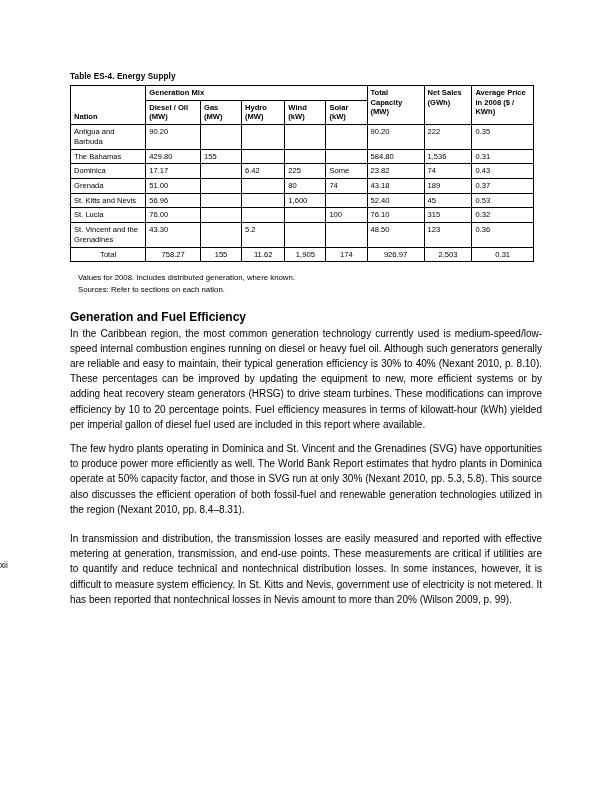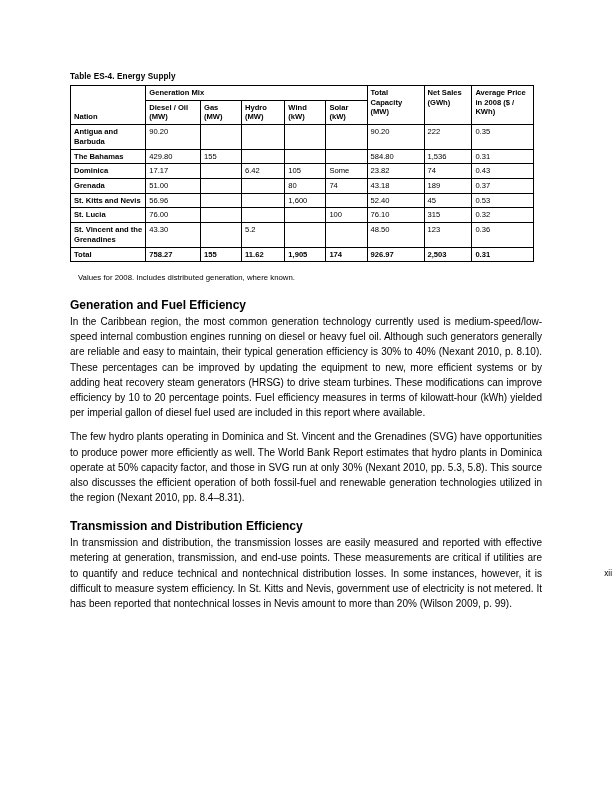--- a/index.html
+++ b/index.html
@@ -41,24 +41,25 @@
     padding: 2px 3px;
     vertical-align: top;
     line-height: 1.28;
   }
   table.energy th {
     font-weight: bold;
     text-align: left;
     background: #ffffff;
   }
   .nation-cell {
-    font-weight: bold;
+    font-weight: normal;
   }
   .total-row td {
-    font-weight: bold;
+    font-weight: normal;
+    text-align: center;
   }
   .grp-head {
     text-align: left;
     margin-left: 40px;
   }
   .notes {
     margin-top: 10px;
     margin-left: 8px;
     font-size: 7.8px;
     line-height: 1.5;
@@ -77,22 +78,22 @@
     text-align: justify;
     margin: 0 0 9px 0;
   }
   .section p:last-child {
     margin-bottom: 0;
   }
   .folio {
     position: absolute;
     left: 0;
     right: 0;
-    bottom: 42px;
-    text-align: right;
+    bottom: 50px;
+    text-align: left;
     font-size: 8.2px;
   }
 </style>
 </head>
 <body>
 
 <div class="page">
 
   <div class="table-caption">Table ES-4. Energy Supply</div>
 
@@ -145,21 +146,21 @@
         <td></td>
         <td>584.80</td>
         <td>1,536</td>
         <td>0.31</td>
       </tr>
       <tr>
         <td class="nation-cell">Dominica</td>
         <td>17.17</td>
         <td></td>
         <td>6.42</td>
-        <td>105</td>
+        <td>225</td>
         <td>Some</td>
         <td>23.82</td>
         <td>74</td>
         <td>0.43</td>
       </tr>
       <tr>
         <td class="nation-cell">Grenada</td>
         <td>51.00</td>
         <td></td>
         <td></td>
@@ -211,27 +212,27 @@
         <td>174</td>
         <td>926.97</td>
         <td>2,503</td>
         <td>0.31</td>
       </tr>
     </tbody>
   </table>
 
   <div class="notes">
     <div>Values for 2008. Includes distributed generation, where known.</div>
+    <div>Sources: Refer to sections on each nation.</div>
   </div>
 
   <div class="section">
     <h3>Generation and Fuel Efficiency</h3>
     <p>In the Caribbean region, the most common generation technology currently used is medium-speed/low-speed internal combustion engines running on diesel or heavy fuel oil. Although such generators generally are reliable and easy to maintain, their typical generation efficiency is 30% to 40% (Nexant 2010, p. 8.10). These percentages can be improved by updating the equipment to new, more efficient systems or by adding heat recovery steam generators (HRSG) to drive steam turbines. These modifications can improve efficiency by 10 to 20 percentage points. Fuel efficiency measures in terms of kilowatt-hour (kWh) yielded per imperial gallon of diesel fuel used are included in this report where available.</p>
     <p>The few hydro plants operating in Dominica and St. Vincent and the Grenadines (SVG) have opportunities to produce power more efficiently as well. The World Bank Report estimates that hydro plants in Dominica operate at 50% capacity factor, and those in SVG run at only 30% (Nexant 2010, pp. 5.3, 5.8). This source also discusses the efficient operation of both fossil-fuel and renewable generation technologies utilized in the region (Nexant 2010, pp. 8.4–8.31).</p>
   </div>
 
   <div class="section">
-    <h3>Transmission and Distribution Efficiency</h3>
     <p>In transmission and distribution, the transmission losses are easily measured and reported with effective metering at generation, transmission, and end-use points. These measurements are critical if utilities are to quantify and reduce technical and nontechnical distribution losses. In some instances, however, it is difficult to measure system efficiency. In St. Kitts and Nevis, government use of electricity is not metered. It has been reported that nontechnical losses in Nevis amount to more than 20% (Wilson 2009, p. 99).</p>
   </div>
 
   <div class="folio">xii</div>
 </div>
 
 </body></html>

